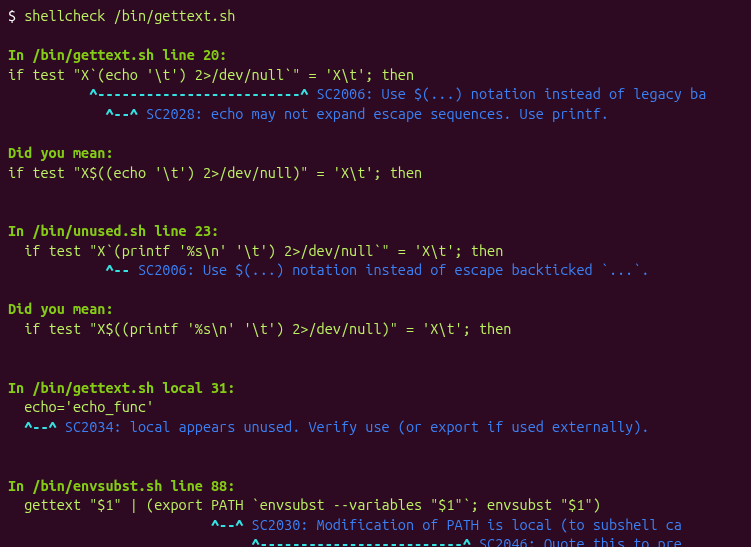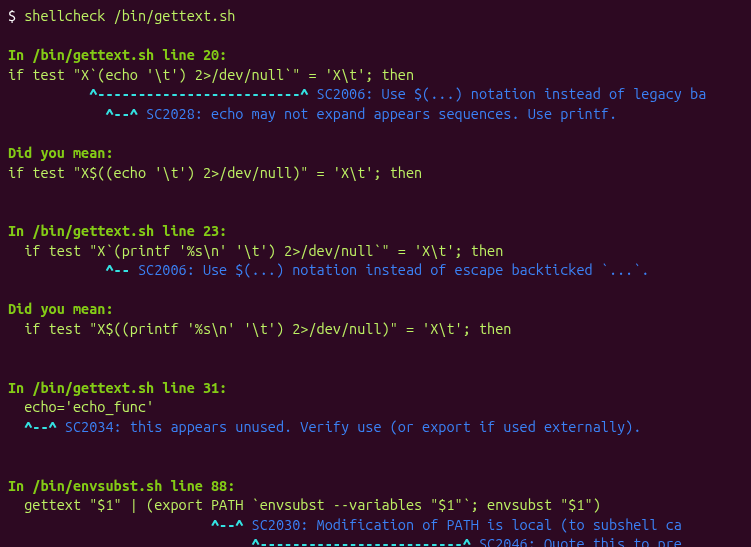--- a/index.html
+++ b/index.html
@@ -24,38 +24,38 @@
 </style>
 </head>
 <body>
 
 <div class="line"><span class="prompt">$ </span><span class="plain">shellcheck /bin/gettext.sh</span></div>
 <div class="blank"></div>
 
 <div class="line bold">In /bin/gettext.sh line 20:</div>
 <div class="line plain">if test "X`(echo '\t') 2&gt;/dev/null`" = 'X\t'; then</div>
 <div class="line"><span class="cyan-b">          ^-------------------------^ </span><span class="green">SC2006: Use $(...) notation instead of legacy ba</span></div>
-<div class="line"><span class="cyan-b">            ^--^ </span><span class="green">SC2028: echo may not expand appears sequences. Use printf.</span></div>
+<div class="line"><span class="cyan-b">            ^--^ </span><span class="green">SC2028: echo may not expand escape sequences. Use printf.</span></div>
 <div class="blank"></div>
 <div class="line bold">Did you mean: </div>
 <div class="line plain">if test "X$((echo '\t') 2&gt;/dev/null)" = 'X\t'; then</div>
 <div class="blank"></div>
 <div class="blank"></div>
 
-<div class="line bold">In /bin/gettext.sh line 23:</div>
+<div class="line bold">In /bin/unused.sh line 23:</div>
 <div class="line plain">  if test "X`(printf '%s\n' '\t') 2&gt;/dev/null`" = 'X\t'; then</div>
 <div class="line"><span class="cyan-b">            ^-- </span><span class="green">SC2006: Use $(...) notation instead of escape backticked `...`.</span></div>
 <div class="blank"></div>
 <div class="line bold">Did you mean: </div>
 <div class="line plain">  if test "X$((printf '%s\n' '\t') 2&gt;/dev/null)" = 'X\t'; then</div>
 <div class="blank"></div>
 <div class="blank"></div>
 
-<div class="line bold">In /bin/gettext.sh line 31:</div>
+<div class="line bold">In /bin/gettext.sh local 31:</div>
 <div class="line plain">  echo='echo_func'</div>
-<div class="line"><span class="cyan-b">  ^--^ </span><span class="green">SC2034: this appears unused. Verify use (or export if used externally).</span></div>
+<div class="line"><span class="cyan-b">  ^--^ </span><span class="green">SC2034: local appears unused. Verify use (or export if used externally).</span></div>
 <div class="blank"></div>
 <div class="blank"></div>
 
 <div class="line bold">In /bin/envsubst.sh line 88:</div>
 <div class="line plain">  gettext "$1" | (export PATH `envsubst --variables "$1"`; envsubst "$1")</div>
 <div class="line"><span class="cyan-b">                         ^--^ </span><span class="green">SC2030: Modification of PATH is local (to subshell ca</span></div>
 <div class="line"><span class="cyan-b">                              ^-------------------------^ </span><span class="green">SC2046: Quote this to pre</span></div>
 
 </body></html>

